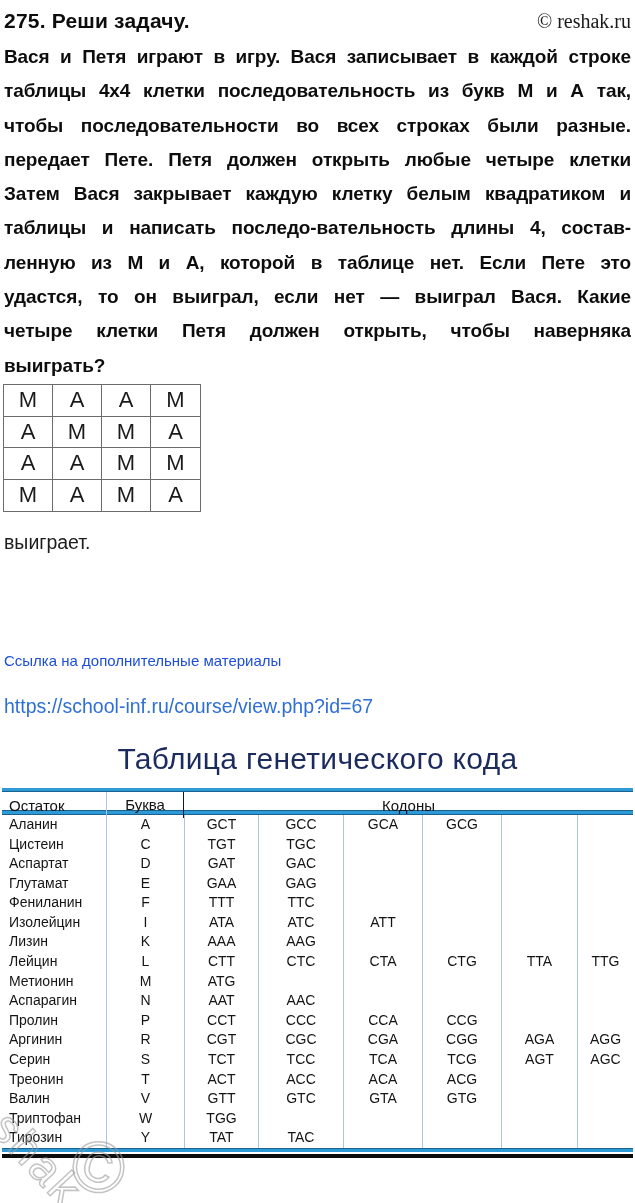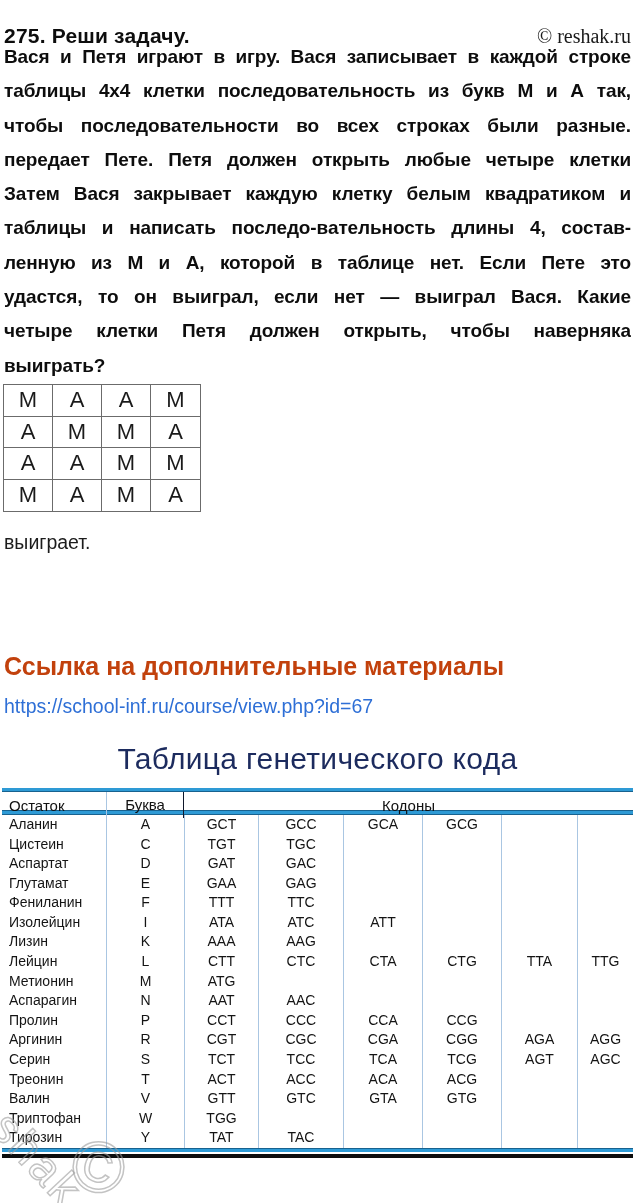--- a/index.html
+++ b/index.html
@@ -2,21 +2,21 @@
 <html><head>
 <meta charset="utf-8">
 <style>
   html,body { margin:0; padding:0; background:#fff; }
   .page {
     position:relative; width:635px; height:1203px; background:#ffffff;
     font-family:"Liberation Sans", sans-serif; color:#0d0d0d; overflow:hidden;
   }
 
   
-  .top-row { position:absolute; top:24px; left:4px; right:4px; display:flex; justify-content:space-between; align-items:baseline; }
+  .top-row { position:absolute; top:9px; left:4px; right:4px; display:flex; justify-content:space-between; align-items:baseline; }
   .task-title { font-weight:bold; font-size:21px; letter-spacing:0.2px; }
   .copyright { font-family:"Liberation Serif", serif; font-size:20px; color:#1a1a1a; }
 
   
   .problem { position:absolute; top:40px; left:4px; width:627px; }
   .p-line {
     height:34.3px; line-height:34.3px; font-weight:bold; font-size:19px;
     letter-spacing:-0.1px; text-align:justify; text-align-last:justify;
     white-space:nowrap; overflow:hidden;
   }
@@ -38,21 +38,21 @@
 
   
   .answer { position:absolute; top:524px; left:4px; width:627px; }
   .a-line {
     height:37px; line-height:37px; font-size:19.5px; font-weight:400; color:#1c1c1c;
     text-align:justify; text-align-last:justify; white-space:nowrap; overflow:hidden;
   }
   .a-line.last { text-align-last:left; }
 
   
-  .mat-label { position:absolute; top:652px; left:4px; font-size:25px; font-weight:700; color:#c2410c; }
+  .mat-label { position:absolute; top:652px; left:4px; font-size:15px; font-weight:400; color:#1d4ed8; }
   .mat-link  { position:absolute; top:695px; left:4px; font-size:19.5px; color:#2e6fd6; cursor:pointer; }
 
   
   .gen-title {
     position:absolute; top:742px; left:0; width:635px; text-align:center;
     font-size:30px; color:#1c2b5e; letter-spacing:0.3px;
   }
   .gen-table { position:absolute; top:788px; left:2px; width:631px; }
   .gt-topline { height:3px; background:#2e9ad5; border-bottom:1px solid #18628f; }
   .gt-header {

